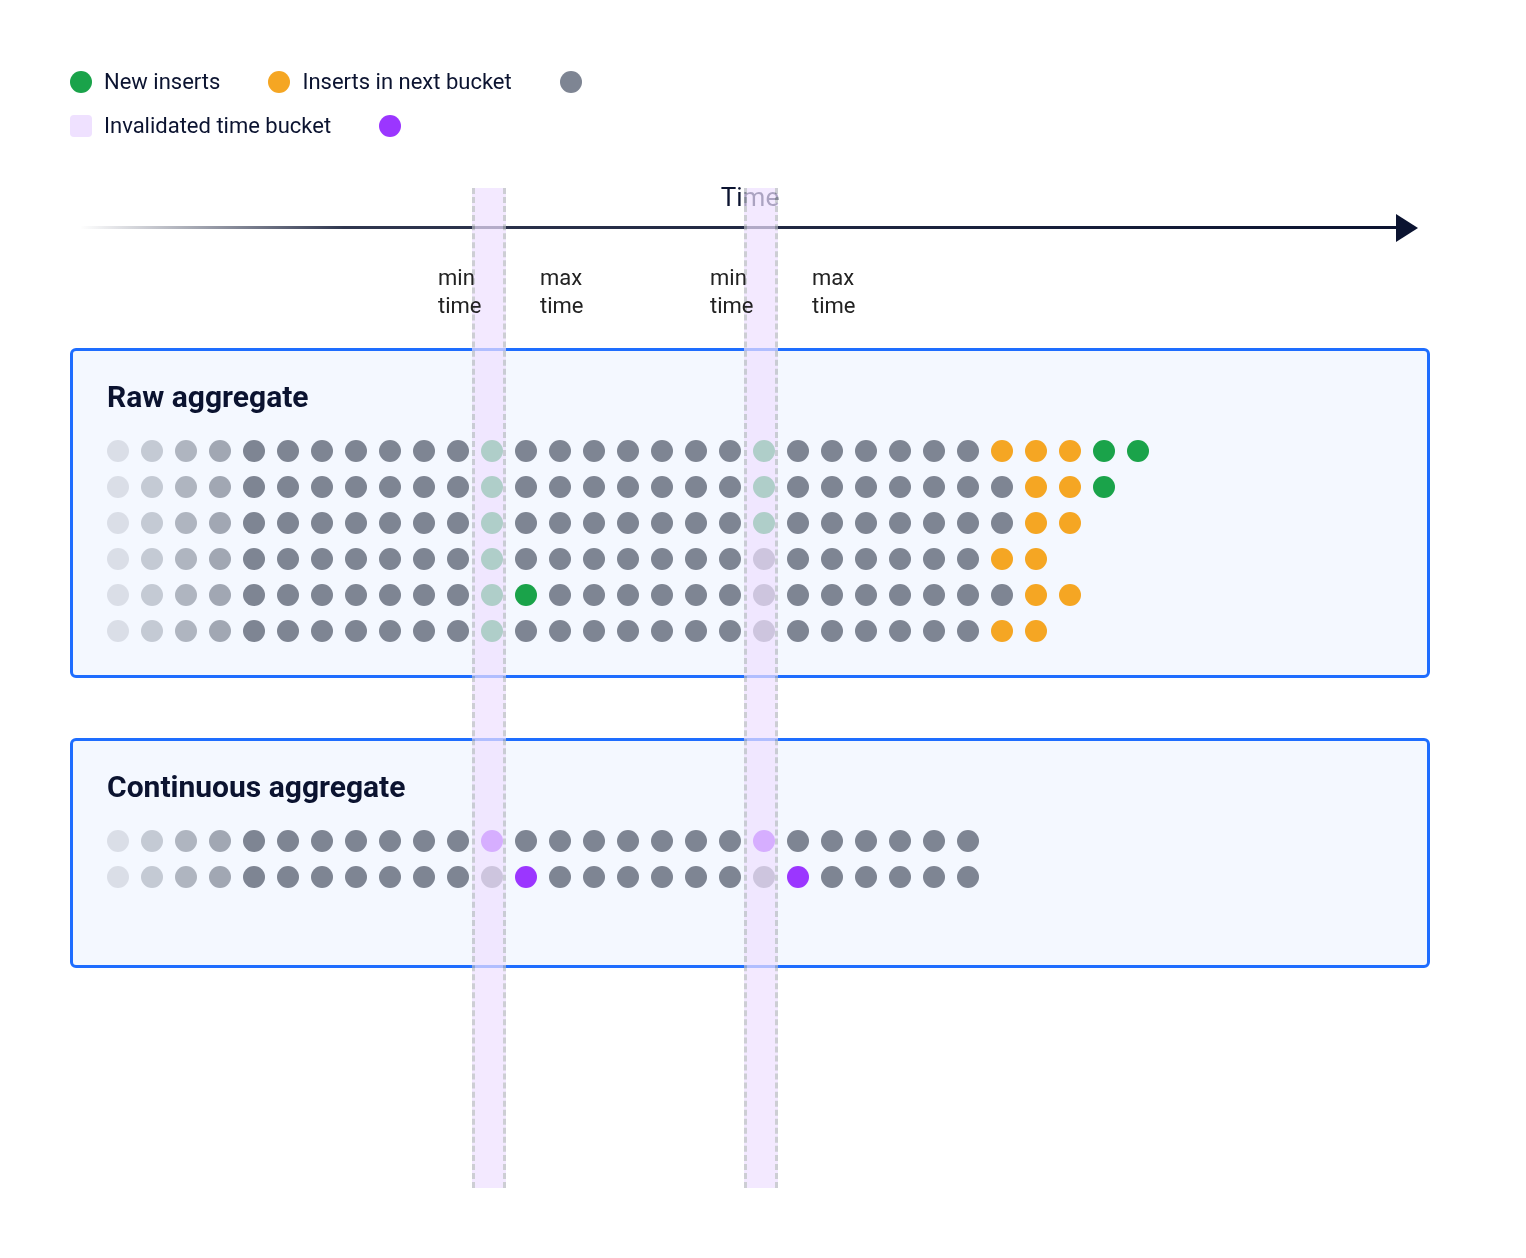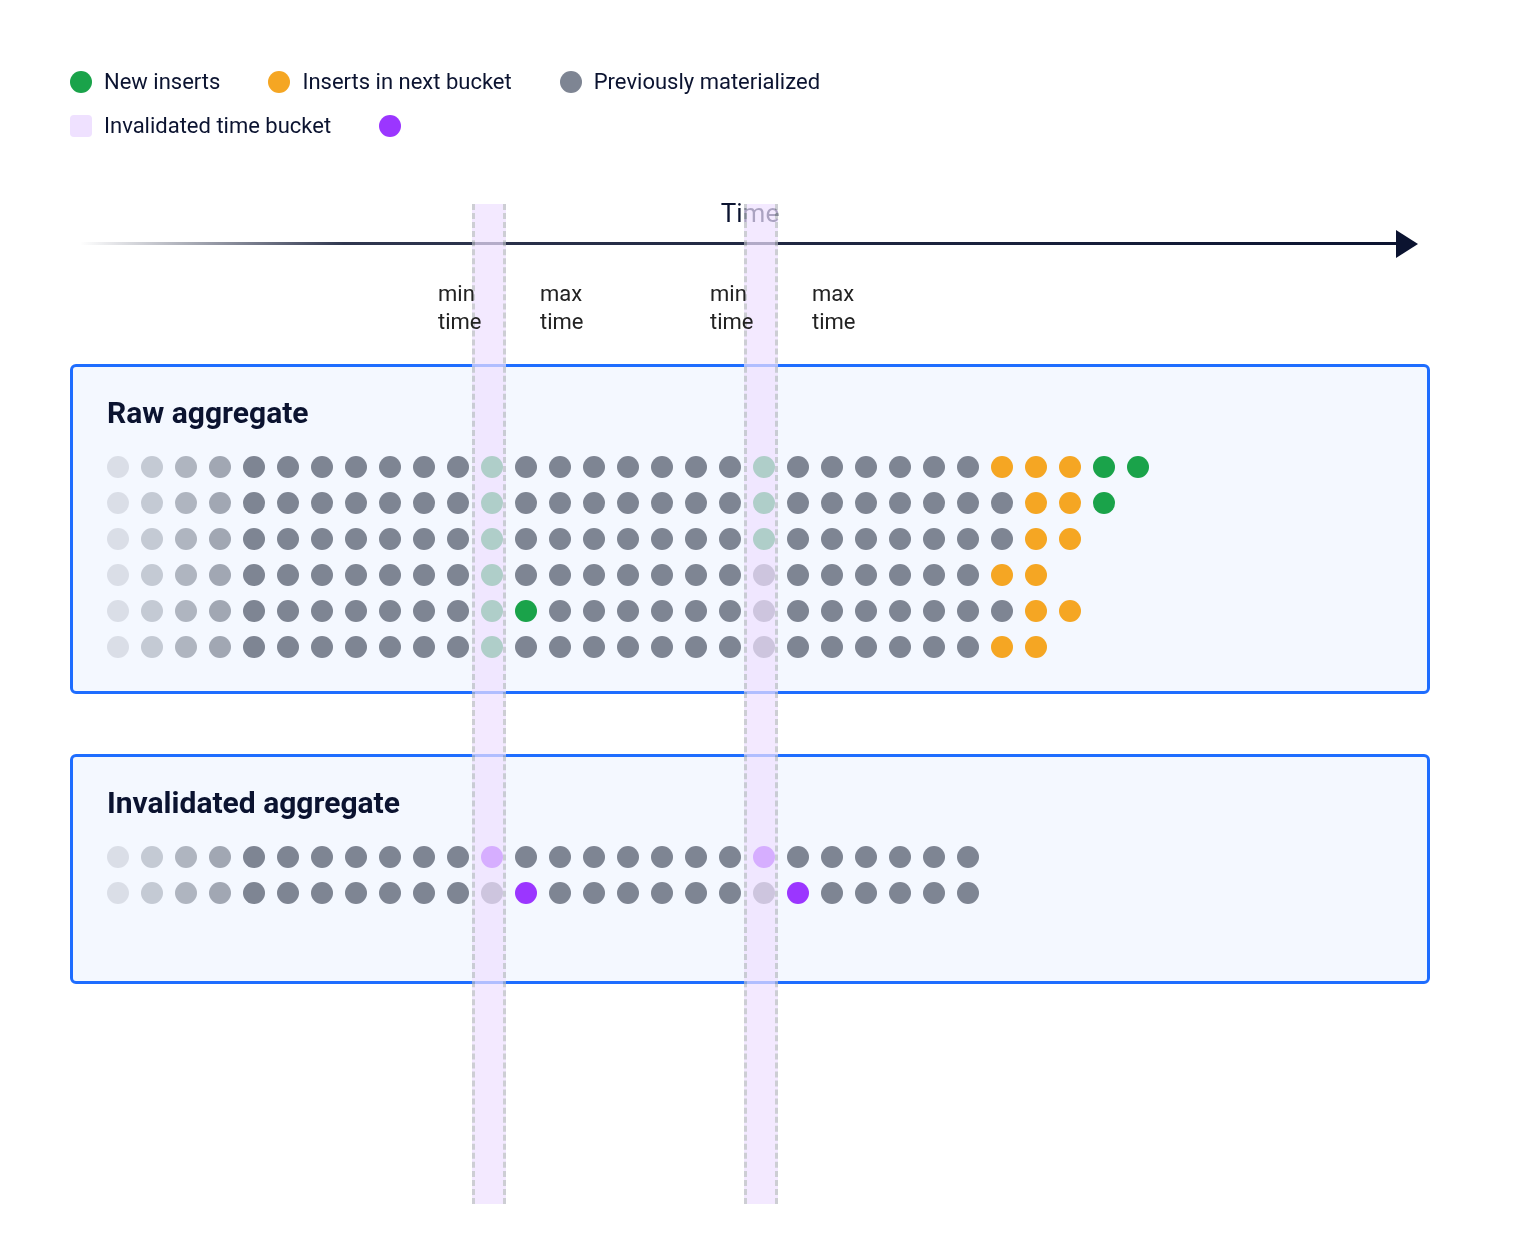--- a/index.html
+++ b/index.html
@@ -29,21 +29,21 @@
   .dot{width:22px;height:22px;border-radius:50%}
   .sq{width:22px;height:22px;border-radius:4px}
   .c-green{background:var(--green)}
   .c-orange{background:var(--orange)}
   .c-grey{background:var(--grey)}
   .c-purple{background:var(--purple)}
   .c-lav{background:var(--lav)}
   
   .stage{
     position:relative;
-    margin-top:56px;
+    margin-top:40px;
     width:1360px;
     height:1000px;
   }
   
   .axis{
     position:absolute;top:22px;left:0;right:0;height:34px;
   }
   .axis-line{
     position:absolute;top:16px;left:10px;right:30px;height:3px;
     background:linear-gradient(to right,rgba(11,19,48,0) 0%,rgba(11,19,48,.85) 20%,var(--ink) 100%);
@@ -97,21 +97,20 @@
     <span class="li">
       <span class="dot c-green"></span>
       <span>New inserts</span>
     </span>
     <span class="li">
       <span class="dot c-orange"></span>
       <span>Inserts in next bucket</span>
     </span>
     <span class="li">
       <span class="dot c-grey"></span>
-      <span>Previously materialized</span>
     </span>
   </div>
   <div class="row">
     <span class="li">
       <span class="sq c-lav"></span>
       <span>Invalidated time bucket</span>
     </span>
     <span class="li">
       <span class="dot c-purple"></span>
     </span>
@@ -312,21 +311,21 @@
           <span class="d"></span>
           <span class="d"></span>
           <span class="d"></span>
           <span class="d" style="background: rgb(245, 166, 35); opacity: 1;"></span>
           <span class="d" style="background: rgb(245, 166, 35); opacity: 1;"></span>
         </div>
       </div>
   </div>
 
   <div class="panel" id="panel-cagg" style="top: 550px; height: 230px;">
-    <h2>Invalidated aggregate</h2>
+    <h2>Continuous aggregate</h2>
     <div class="dots-grid" id="cagg-grid">
         <div class="dots-row">
           <span class="d" style="opacity: 0.22;"></span>
           <span class="d" style="opacity: 0.4;"></span>
           <span class="d" style="opacity: 0.58;"></span>
           <span class="d" style="opacity: 0.7;"></span>
           <span class="d"></span>
           <span class="d"></span>
           <span class="d"></span>
           <span class="d"></span>

